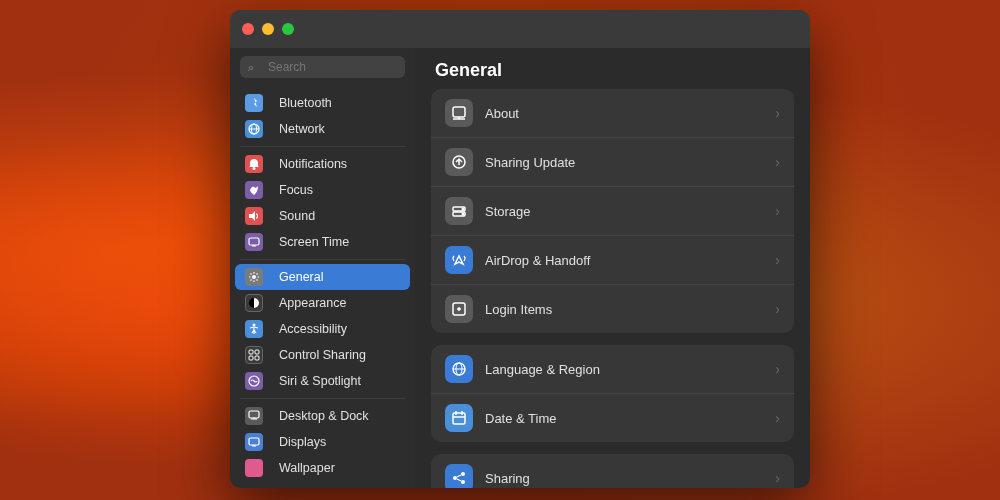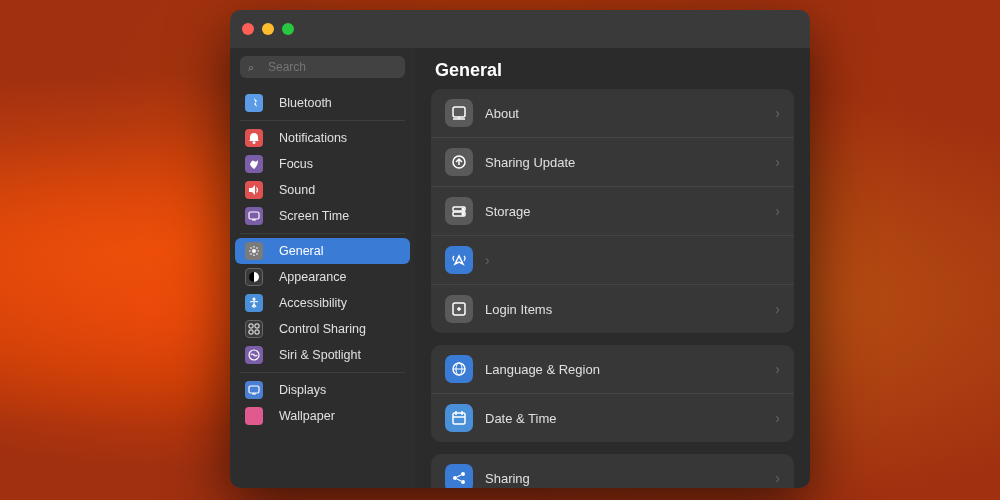--- a/index.html
+++ b/index.html
@@ -277,20 +277,30 @@
       <div class="sidebar-list">
 
         <div class="sidebar-item">
           <div class="item-icon icon-bluetooth">
             <svg width="12" height="12" viewBox="0 0 12 12" fill="white">
               <path d="M6 1 L9 4 L6 7 L9 10 M6 1 L6 11 M6 7 L3 4"></path>
             </svg>
           </div>
           <span class="item-label">Bluetooth</span>
         </div>
+        <div class="sidebar-item">
+          <div class="item-icon icon-network">
+            <svg width="12" height="12" viewBox="0 0 12 12" fill="white">
+              <circle cx="6" cy="6" r="5" stroke="white" stroke-width="1.2" fill="none"></circle>
+              <ellipse cx="6" cy="6" rx="2.5" ry="5" stroke="white" stroke-width="1" fill="none"></ellipse>
+              <line x1="1" y1="6" x2="11" y2="6" stroke="white" stroke-width="1"></line>
+            </svg>
+          </div>
+          <span class="item-label">Network</span>
+        </div>
 
         <div class="sidebar-divider"></div>
 
         <div class="sidebar-item">
           <div class="item-icon icon-notifications">
             <svg width="12" height="12" viewBox="0 0 12 12" fill="white">
               <path d="M6 1 C3.5 1 2 3 2 5 L2 8 L1 9 L11 9 L10 8 L10 5 C10 3 8.5 1 6 1Z"></path>
               <circle cx="6" cy="10.5" r="1.5" fill="white"></circle>
             </svg>
           </div>
@@ -370,20 +380,30 @@
               <ellipse cx="6" cy="6" rx="5" ry="5" fill="none" stroke="white" stroke-width="1.2"></ellipse>
               <path d="M3 6 Q4 4 6 6 Q8 8 9 6" stroke="white" stroke-width="1.2" fill="none"></path>
             </svg>
           </div>
           <span class="item-label">Siri &amp; Spotlight</span>
         </div>
 
         <div class="sidebar-divider"></div>
 
         <div class="sidebar-item">
+          <div class="item-icon icon-desktop">
+            <svg width="12" height="12" viewBox="0 0 12 12" fill="none" stroke="white" stroke-width="1.2">
+              <rect x="1" y="1" width="10" height="7" rx="1.5"></rect>
+              <line x1="3" y1="9" x2="9" y2="9"></line>
+              <line x1="5" y1="8" x2="7" y2="8"></line>
+            </svg>
+          </div>
+          <span class="item-label">Desktop &amp; Dock</span>
+        </div>
+        <div class="sidebar-item">
           <div class="item-icon icon-displays">
             <svg width="12" height="12" viewBox="0 0 12 12" fill="none" stroke="white" stroke-width="1.2">
               <rect x="1" y="2" width="10" height="7" rx="1.5"></rect>
               <line x1="4" y1="10" x2="8" y2="10"></line>
               <line x1="6" y1="9" x2="6" y2="10"></line>
             </svg>
           </div>
           <span class="item-label">Displays</span>
         </div>
         <div class="sidebar-item">
@@ -438,20 +458,21 @@
             <span class="row-chevron">›</span>
           </div>
           <div class="settings-row">
             <div class="row-icon ri-airdrop">
               <svg width="16" height="16" viewBox="0 0 16 16" fill="white">
                 <path d="M4 12 L8 4 L12 12 L8 10 Z" fill="none" stroke="white" stroke-width="1.5"></path>
                 <path d="M3 9 Q1 6 3 4" stroke="white" stroke-width="1.2" fill="none"></path>
                 <path d="M13 9 Q15 6 13 4" stroke="white" stroke-width="1.2" fill="none"></path>
               </svg>
             </div>
+            <span class="row-label">AirDrop &amp; Handoff</span>
             <span class="row-chevron">›</span>
           </div>
           <div class="settings-row">
             <div class="row-icon ri-loginitems">
               <svg width="16" height="16" viewBox="0 0 16 16" fill="none" stroke="white" stroke-width="1.5">
                 <rect x="2" y="2" width="12" height="12" rx="2"></rect>
                 <line x1="6" y1="8" x2="10" y2="8"></line>
                 <line x1="8" y1="6" x2="8" y2="10"></line>
               </svg>
             </div>

